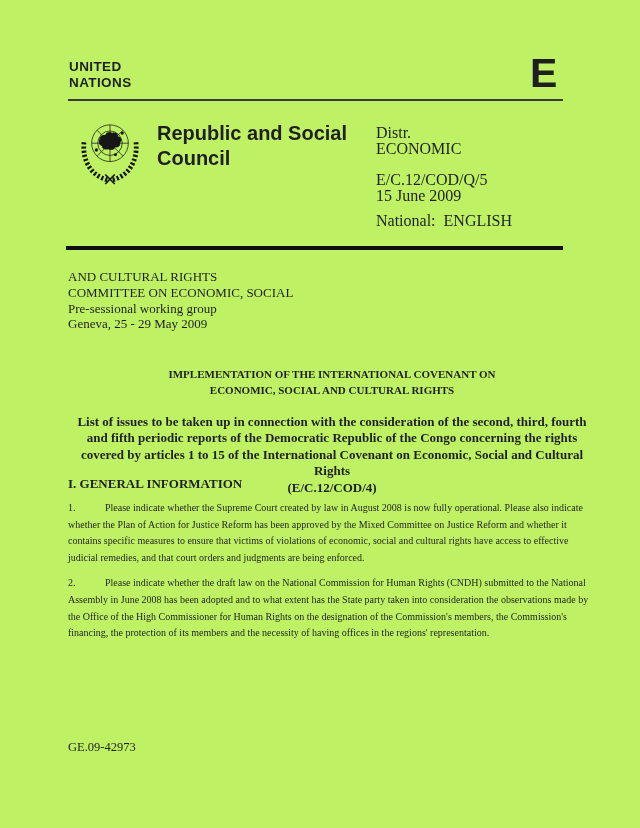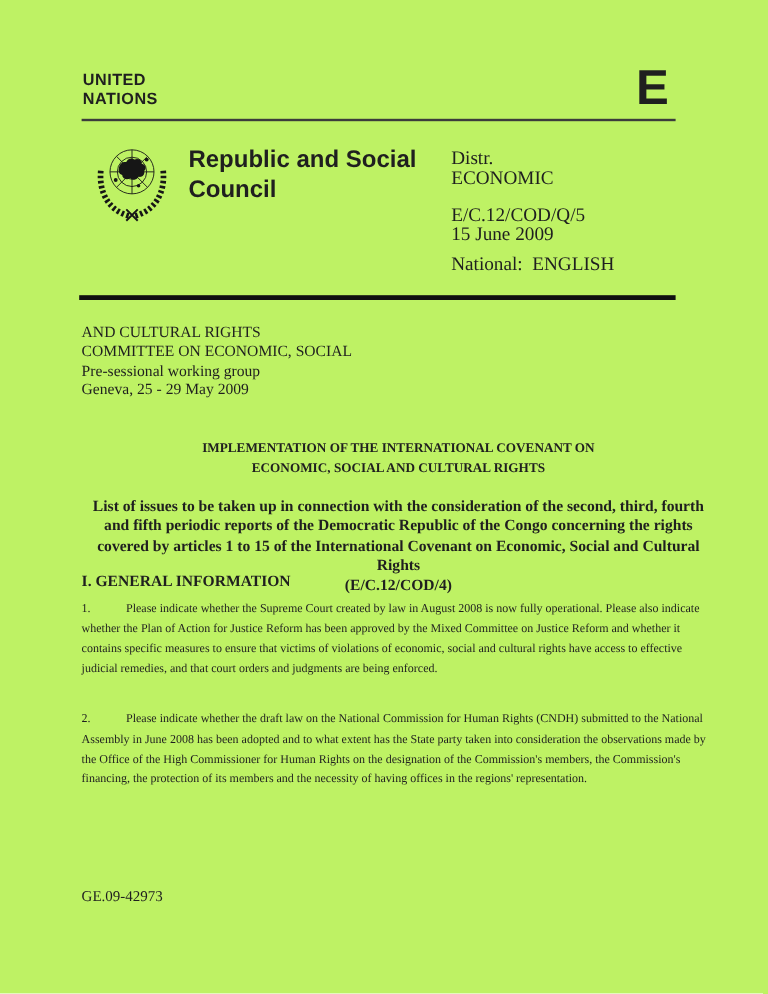--- a/index.html
+++ b/index.html
@@ -60,21 +60,21 @@
   }
   .section-heading {
     position:absolute; left:68px; top:476px; width:528px;
     text-align:left; font-weight:bold;
     font-size:13px; line-height:16px;
   }
   .paras {
     position:absolute; left:68px; top:500px; width:528px;
     font-size:10px; line-height:16.6px;
   }
-  .paras p + p { margin-top:26px;font-family:Liberation Serif, serif; }
+  .paras p + p { margin-top:9px;font-family:Liberation Serif, serif; }
   .para-num { display:inline-block; width:37px; }
   .footer-ref {
     position:absolute; left:68px; top:739px;
     font-size:12.5px; line-height:16px;
   }
 </style>
 </head>
 <body>
 
 <div class="page">

